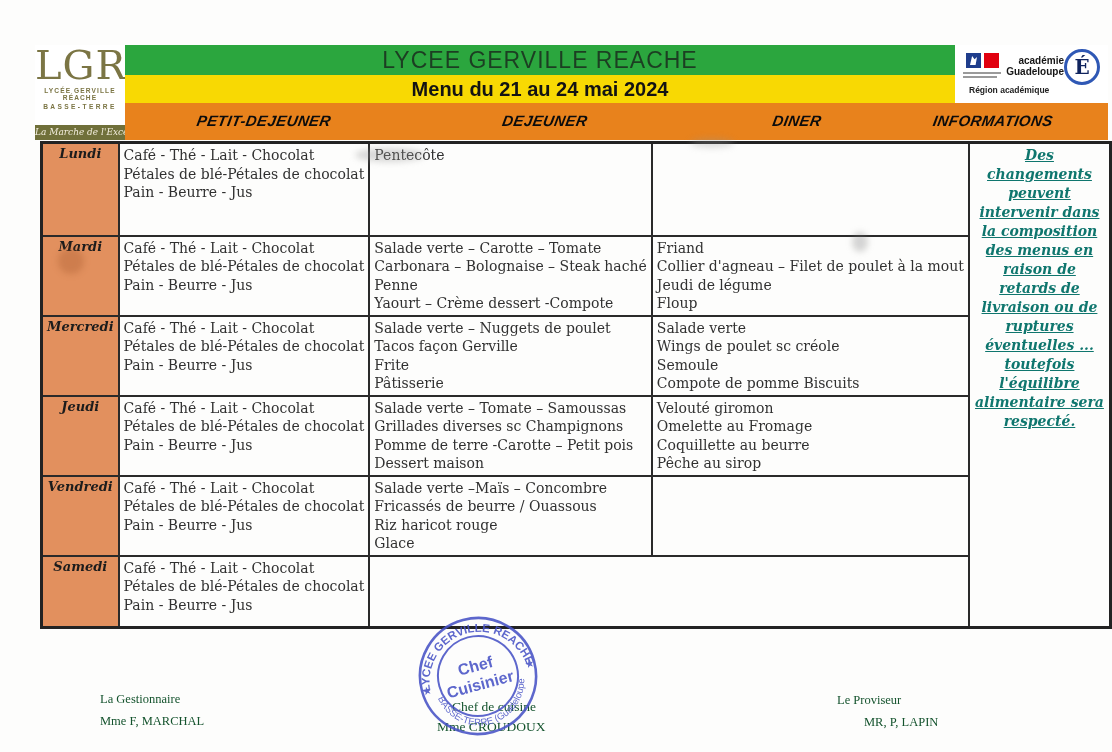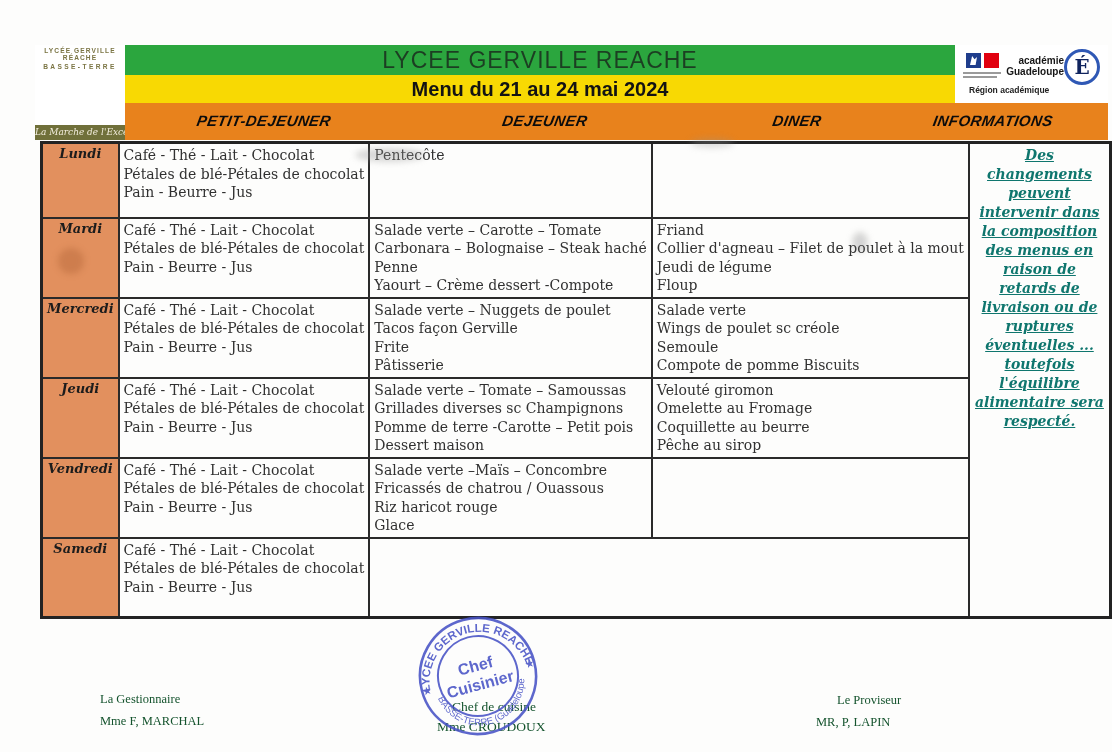--- a/index.html
+++ b/index.html
@@ -60,20 +60,21 @@
 
   
   .smudge{position:absolute;border-radius:50%;filter:blur(3px);pointer-events:none;}
 </style>
 </head>
 <body>
 
 <div id="page">
 
   <div id="lgr-box">
+    <div id="lgr-acronym">LGR</div>
     <div class="lgr-line">LYCÉE GERVILLE RÉACHE</div>
     <div class="lgr-line" style="letter-spacing:2.4px;">BASSE-TERRE</div>
     <div id="lgr-slogan">La Marche de l'Excellence</div>
   </div>
 
   <div id="green-bar">
     <span>LYCEE GERVILLE REACHE</span>
   </div>
   <div id="yellow-bar">
     <span>Menu du 21 au 24 mai 2024</span>
@@ -103,21 +104,21 @@
 
   <table id="menu-table">
     <colgroup>
       <col style="width:62px">
         <col style="width:230px">
         <col style="width:282px">
         <col style="width:283px">
         <col style="width:178px">
     </colgroup>
     <tbody>
-        <tr style="height:75px;">
+        <tr style="height:93px;">
       <td class="day-cell">Lundi</td>
       <td class="menu-cell v-mid">
             <div class="line">Café - Thé - Lait - Chocolat</div>
             <div class="line">Pétales de blé-Pétales de chocolat</div>
             <div class="line">Pain - Beurre - Jus</div>
           </td>
       <td class="menu-cell v-mid">
             <div class="line">Pentecôte</div>
           </td>
       <td class="menu-cell"></td>
@@ -187,46 +188,46 @@
     </tr>
     <tr style="height:79px;">
       <td class="day-cell">Vendredi</td>
       <td class="menu-cell v-mid">
             <div class="line">Café - Thé - Lait - Chocolat</div>
             <div class="line">Pétales de blé-Pétales de chocolat</div>
             <div class="line">Pain - Beurre - Jus</div>
           </td>
       <td class="menu-cell">
             <div class="line">Salade verte –Maïs – Concombre</div>
-            <div class="line">Fricassés de chatrou / Ouassous</div>
+            <div class="line">Fricassés de beurre / Ouassous</div>
             <div class="line">Riz haricot rouge</div>
             <div class="line">Glace</div>
           </td>
       <td class="menu-cell"></td>
     </tr>
-    <tr style="height:80px;">
+    <tr style="height:72px;">
       <td class="day-cell">Samedi</td>
       <td class="menu-cell v-mid">
             <div class="line">Café - Thé - Lait - Chocolat</div>
             <div class="line">Pétales de blé-Pétales de chocolat</div>
             <div class="line">Pain - Beurre - Jus</div>
           </td>
       <td class="menu-cell" colspan="2"></td>
     </tr>
   </tbody>
     </table>
 
   <div class="sig" style="left:100px;top:692px;">La Gestionnaire</div>
   <div class="sig" style="left:100px;top:714px;">Mme F, MARCHAL</div>
 
   <div class="sig" style="left:452px;top:699px;font-size:13.5px;">Chef de cuisine</div>
   <div class="sig" style="left:437px;top:719px;font-size:13.5px;">Mme CROUDOUX</div>
 
   <div class="sig" style="left:837px;top:693px;">Le Proviseur</div>
-  <div class="sig" style="left:816px;top:715px;">MR, P, LAPIN</div>
+  <div class="sig" style="left:864px;top:715px;">MR, P, LAPIN</div>
 
   <svg id="stamp-svg" width="160" height="148" viewBox="0 0 160 148">
     <g transform="rotate(-15 80 72)" fill="none" stroke="#4853c6">
       <circle cx="80" cy="72" r="58" stroke-width="2.6"></circle>
       <circle cx="80" cy="72" r="40" stroke-width="2"></circle>
       <path id="arcTop" d="M 30 78 A 50 50 0 1 1 130 78" stroke="none"></path>
       <path id="arcBot" d="M 36 86 A 45 45 0 0 0 124 86" stroke="none"></path>
       <text font-family="Liberation Sans, sans-serif" font-size="11.5" font-weight="bold" fill="#4853c6" stroke="none">
         <textPath href="#arcTop" startOffset="50%" text-anchor="middle">LYCEE GERVILLE REACHE</textPath>
       </text>

